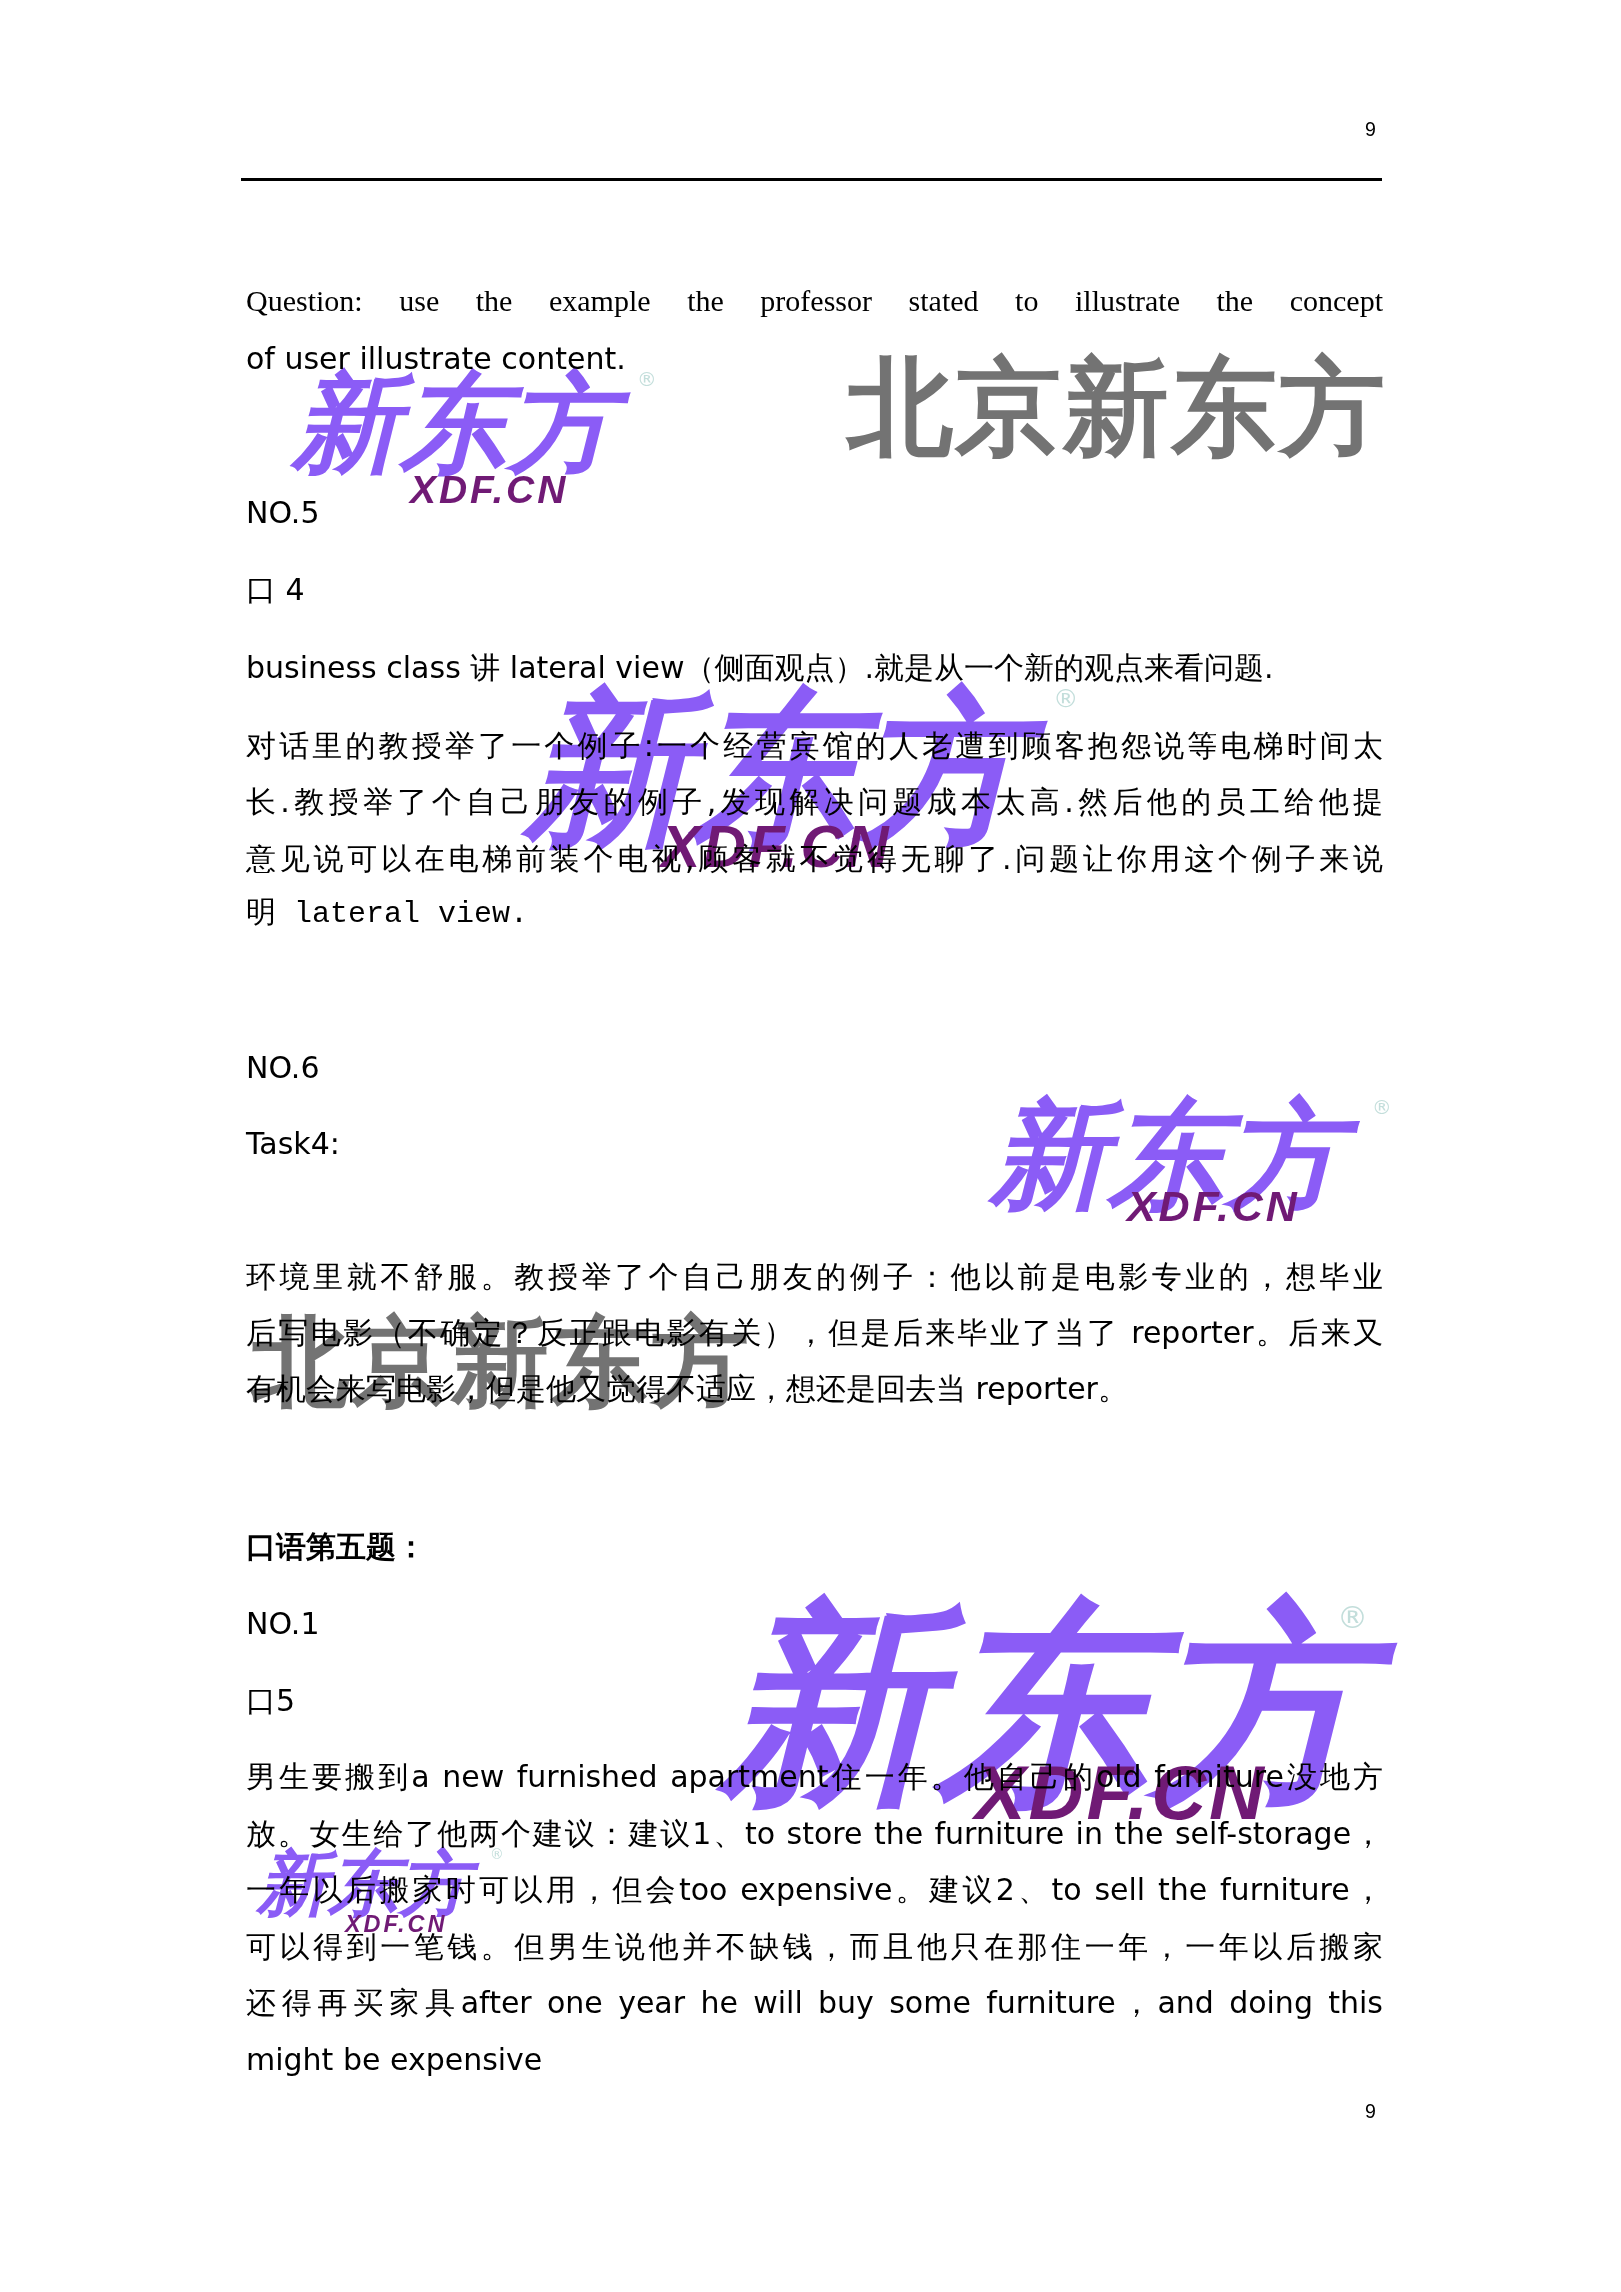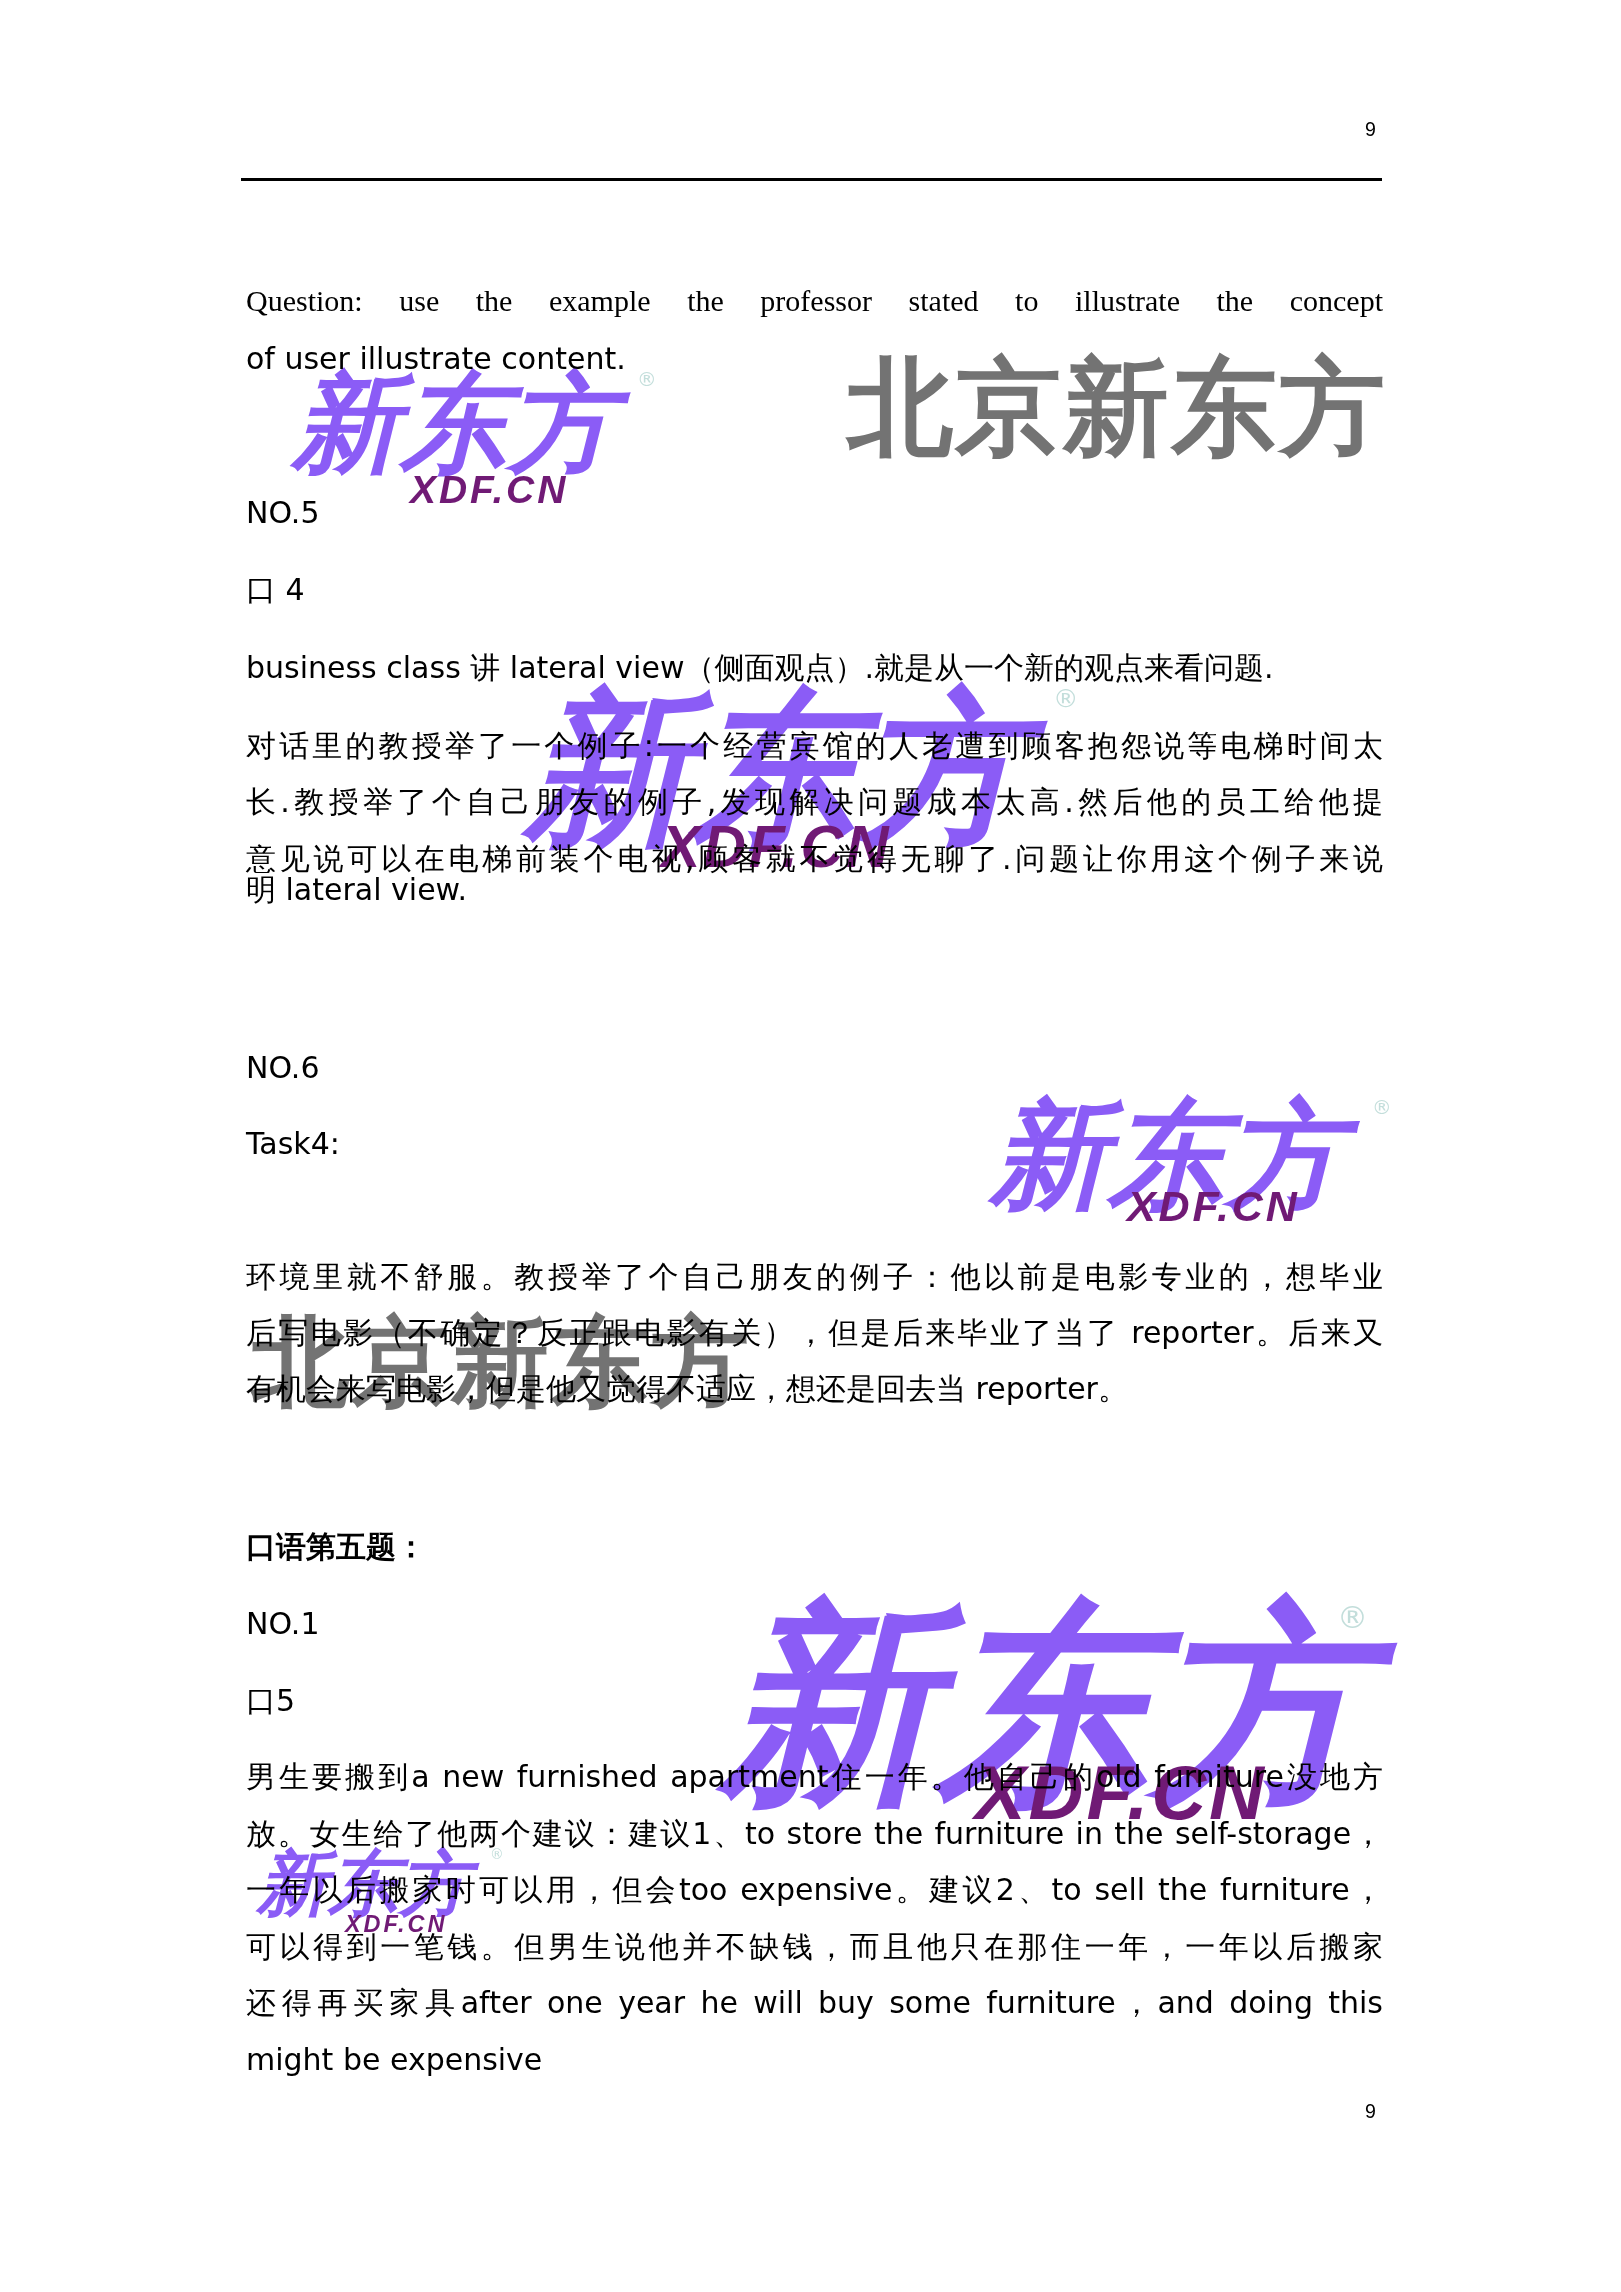--- a/index.html
+++ b/index.html
@@ -69,21 +69,21 @@
 
   <div class="ln just" style="top:281px;font-family:Liberation Serif, serif;">Question: use the example the professor stated to illustrate the concept</div>
   <div class="ln" style="top:339px;">of user illustrate content.</div>
 
   <div class="ln" style="top:493px;">NO.5</div>
   <div class="ln" style="top:570px;">口 4</div>
   <div class="ln" style="top:648px;">business class 讲 lateral view（侧面观点）.就是从一个新的观点来看问题.</div>
   <div class="ln just" style="top:726px;">对话里的教授举了一个例子:一个经营宾馆的人老遭到顾客抱怨说等电梯时间太</div>
   <div class="ln just" style="top:782px;">长.教授举了个自己朋友的例子,发现解决问题成本太高.然后他的员工给他提</div>
   <div class="ln just" style="top:839px;">意见说可以在电梯前装个电视,顾客就不觉得无聊了.问题让你用这个例子来说</div>
-  <div class="ln" style="top:870px;">明 lateral view.</div>
+  <div class="ln" style="top:895px;font-family:Liberation Mono, monospace;">明 lateral view.</div>
 
   <div class="ln" style="top:1048px;">NO.6</div>
   <div class="ln" style="top:1124px;">Task4:</div>
   <div class="ln just" style="top:1257px;">环境里就不舒服。教授举了个自己朋友的例子：他以前是电影专业的，想毕业</div>
   <div class="ln just" style="top:1313px;">后写电影（不确定？反正跟电影有关），但是后来毕业了当了 reporter。后来又</div>
   <div class="ln" style="top:1369px;">有机会来写电影，但是他又觉得不适应，想还是回去当 reporter。</div>
 
   <div class="ln bold" style="top:1527px;">口语第五题：</div>
   <div class="ln" style="top:1604px;">NO.1</div>
   <div class="ln" style="top:1681px;">口5</div>

